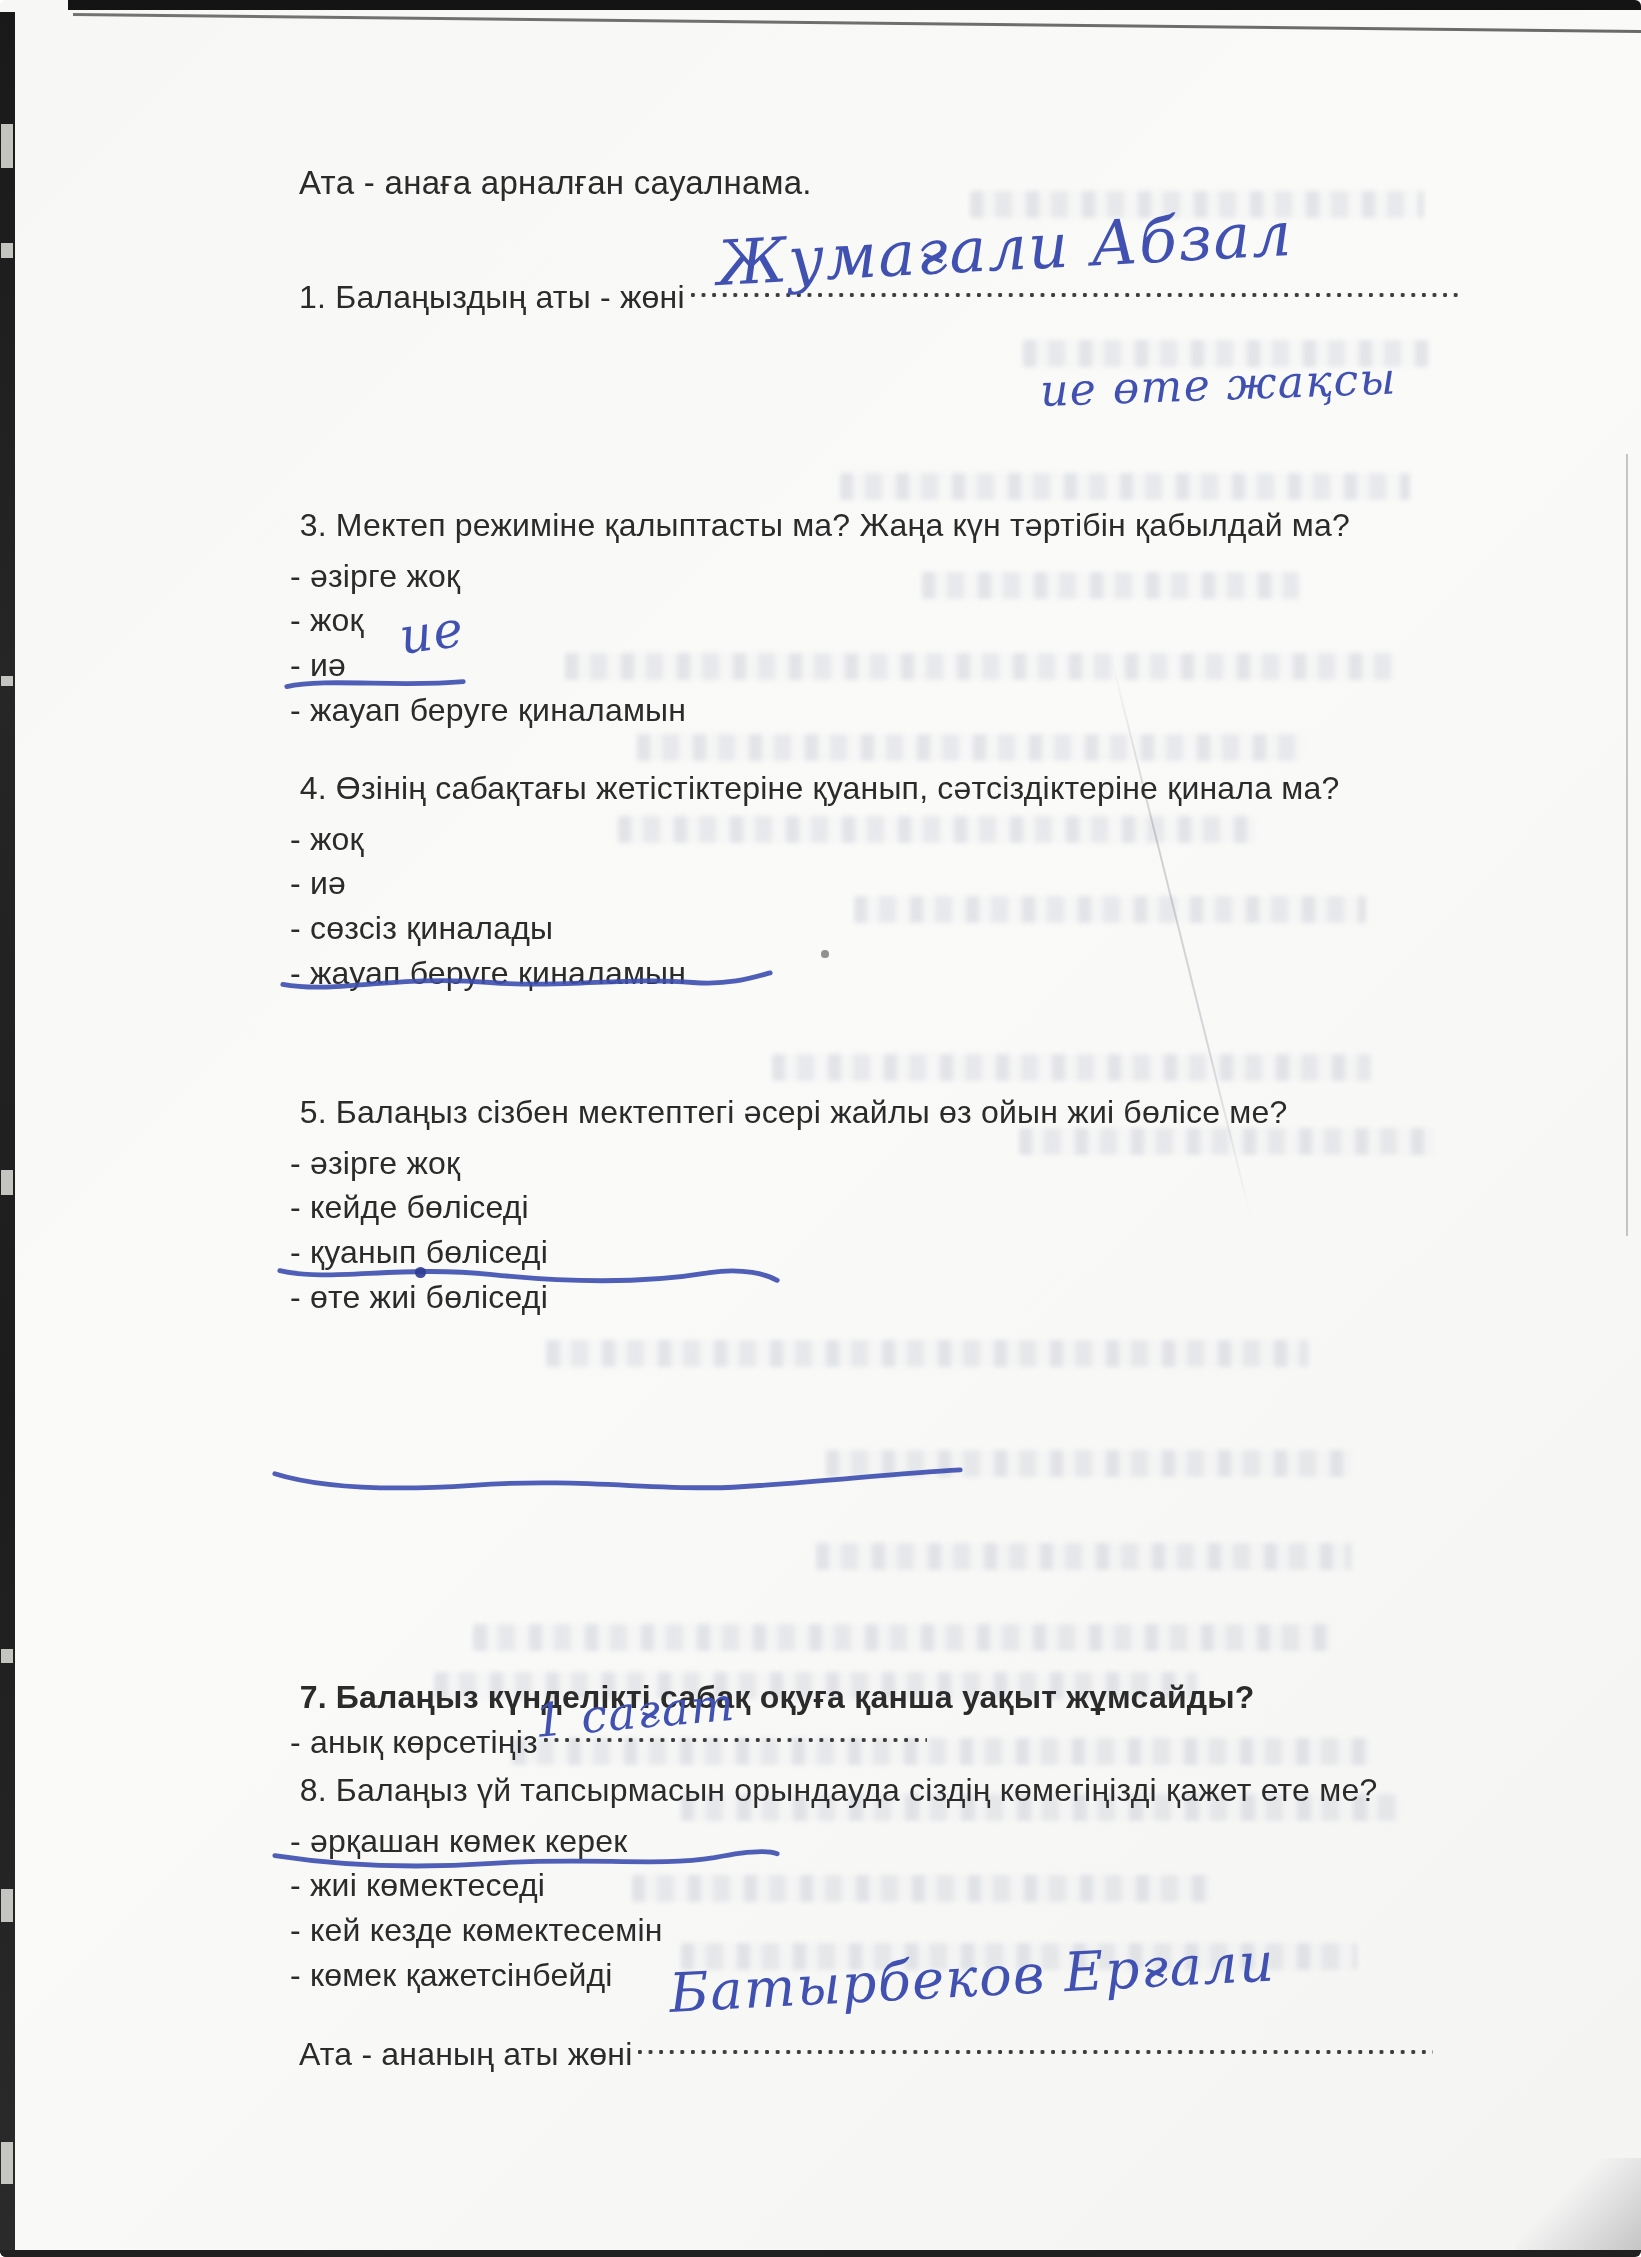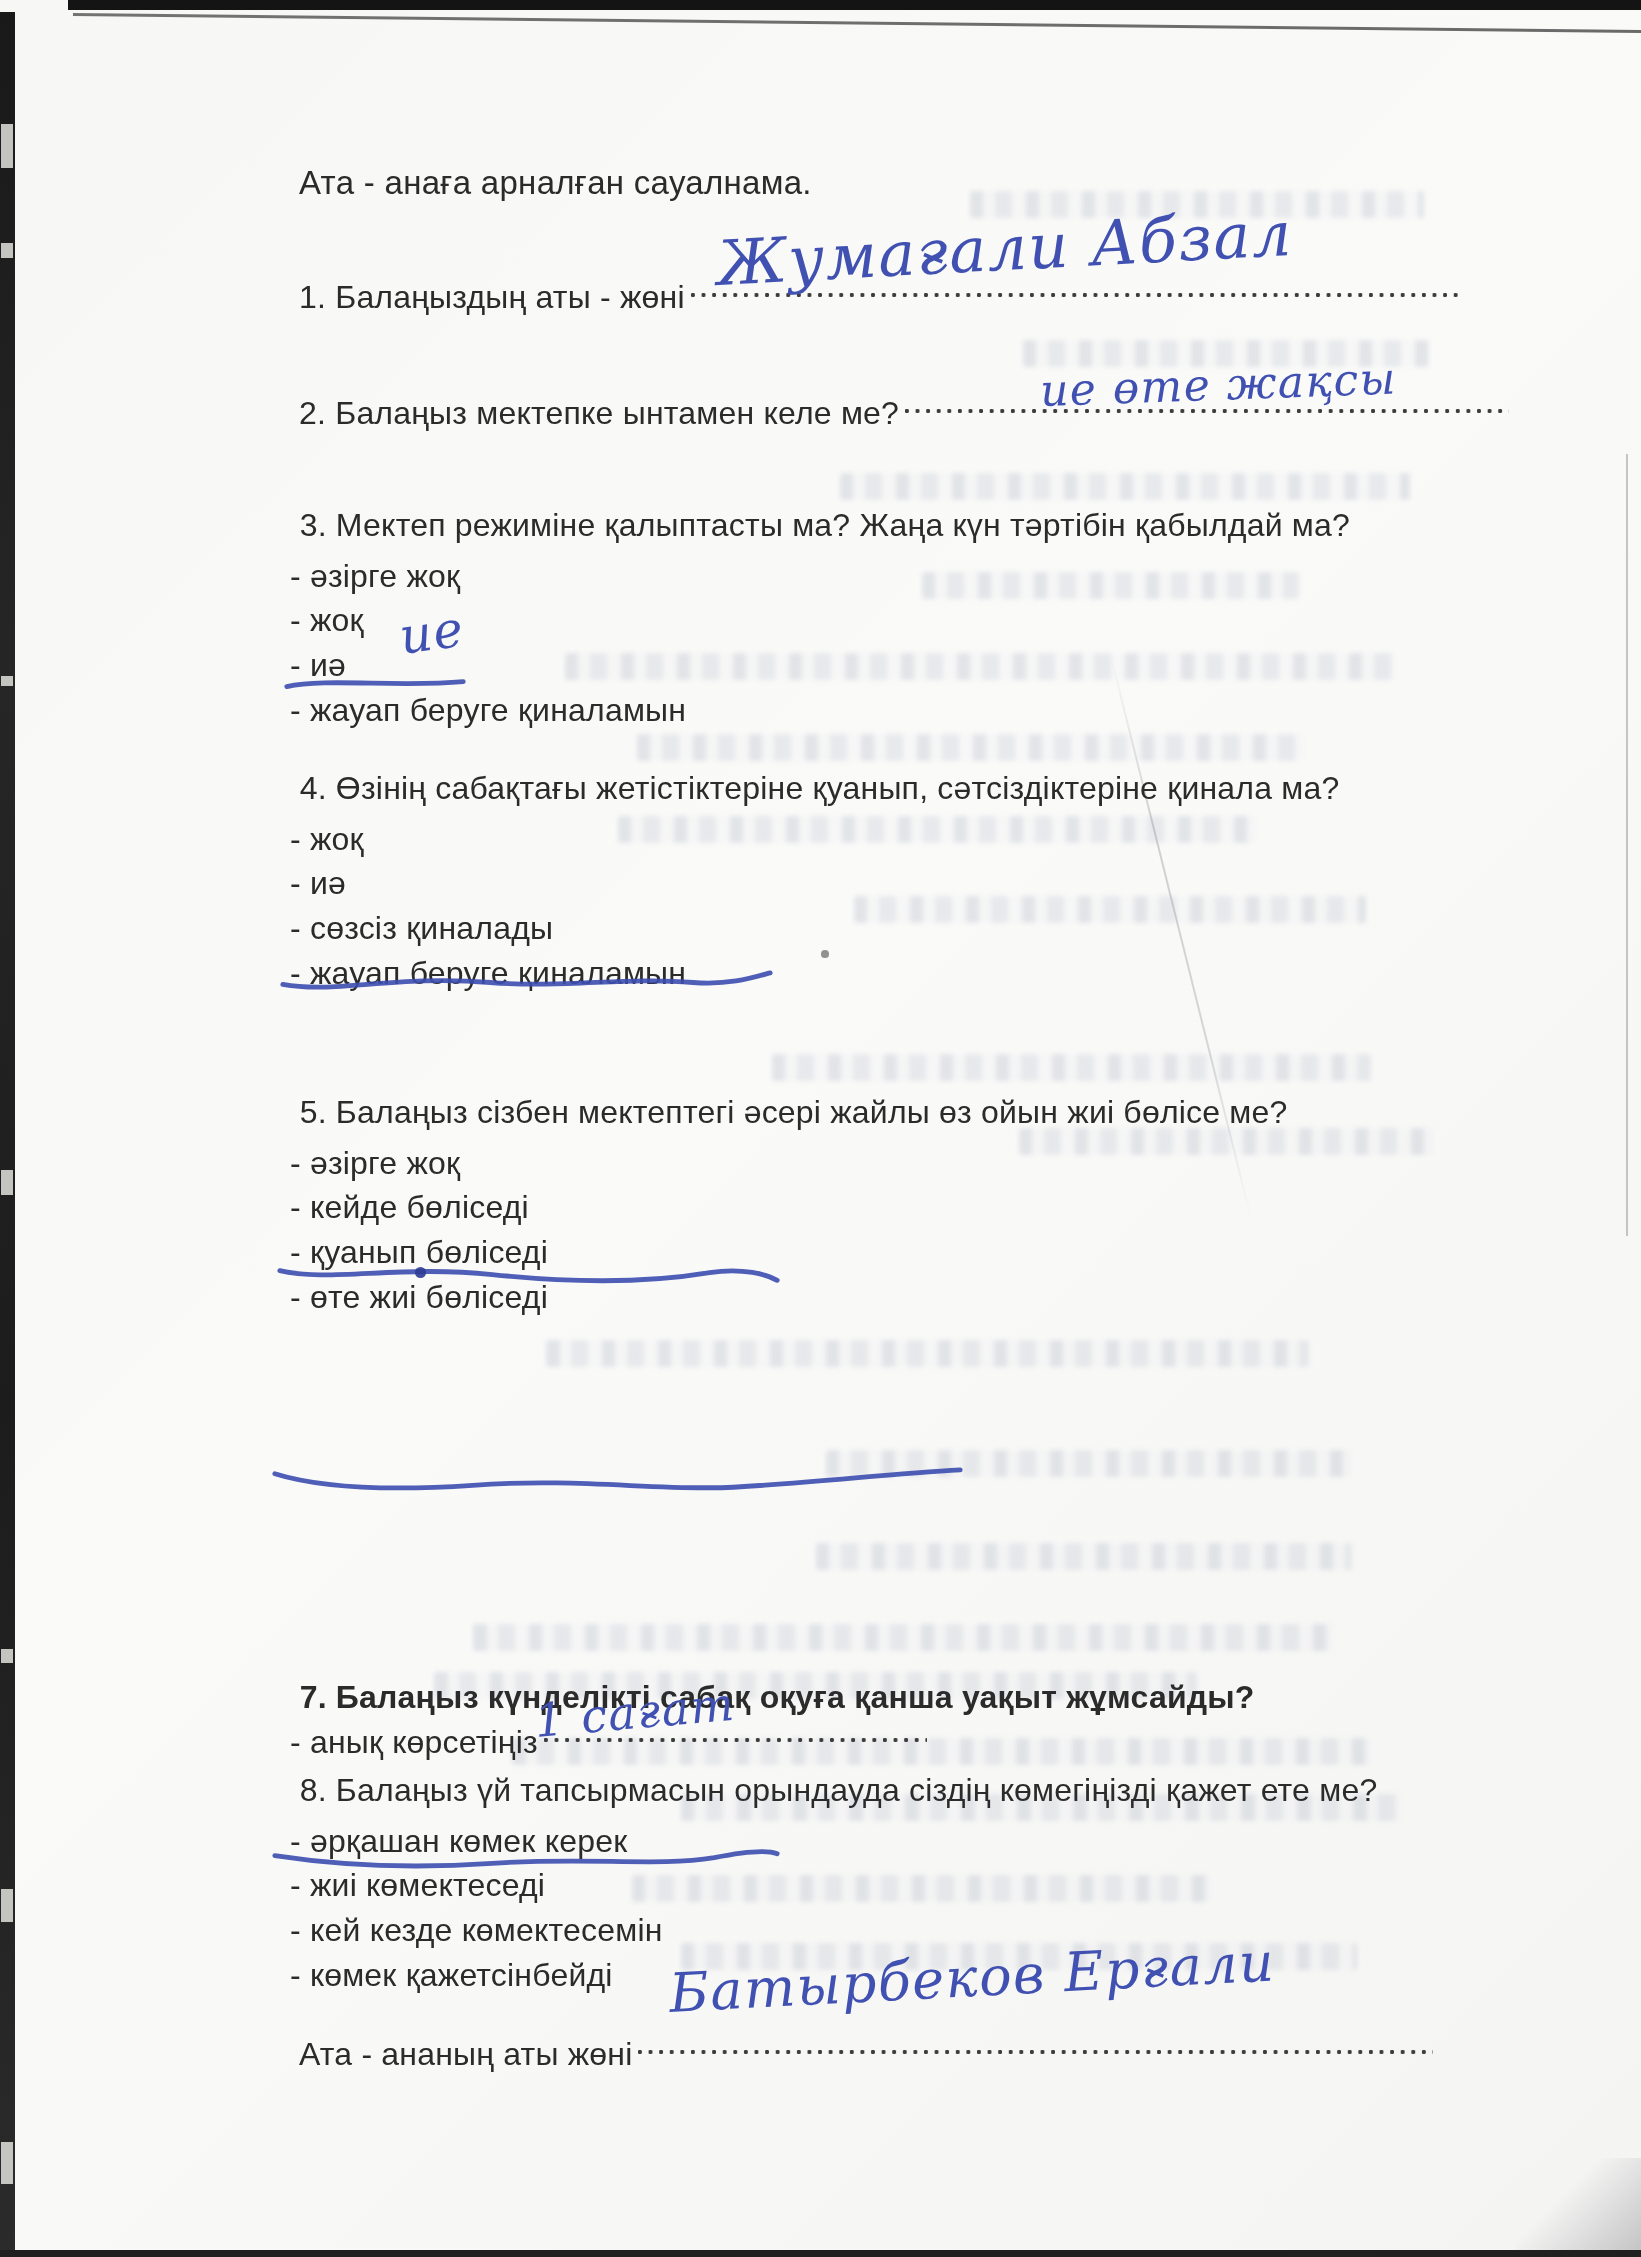--- a/index.html
+++ b/index.html
@@ -1,19 +1,19 @@
 <!DOCTYPE html>
 <html><head>
 <meta charset="utf-8">
 <style>
   html,body{margin:0;padding:0;background:#ffffff;}
   .scan{
     position:relative;width:1641px;height:2257px;overflow:hidden;
     background:linear-gradient(135deg,#f7f7f5 0%,#fafaf9 45%,#f4f4f3 100%);
-    font-family:"Liberation Sans",sans-serif;color:#2b2b2b;
+    font-family:"Liberation Sans",sans-serif;color:#2b2b2b;border-radius:6px;
   }
   
   .edge-left{position:absolute;left:0;top:11.6px;width:14.5px;height:2246px;
     background:linear-gradient(180deg,#191919,#262626 30%,#1c1c1c 62%,#2b2b2b);z-index:10;}
   .edge-top{position:absolute;left:68px;top:0;width:1574px;height:9.7px;background:#141414;z-index:10;}
   .edge-bottom{position:absolute;left:0;bottom:0;width:1641px;height:6.8px;background:#202020;z-index:10;}
   .paper-edge{position:absolute;left:73px;top:12.6px;width:1574px;height:2.9px;
     background:linear-gradient(90deg,rgba(70,70,70,.75),rgba(90,90,90,.9));
     transform:rotate(0.62deg);transform-origin:left top;z-index:9;}
   .edge-gap{position:absolute;left:1px;width:11.6px;background:#d6d6d2;opacity:.9;z-index:11;}
@@ -70,24 +70,20 @@
   <div class="corner-shade"></div>
 
   <div class="title" style="left:299px;top:164px;">Ата - анаға арналған сауалнама.</div>
 
   <div class="q row" style="left:299px;top:278px;width:1163px;">
     <span>1. Балаңыздың аты - жөні</span>
     <span class="leader"></span>
   </div>
   <div class="hand" style="left:719px;top:227px;font-size:62px;transform:rotate(-3deg);">Жумағали Абзал</div>
 
-  <div class="q row" style="left:299px;top:394px;width:1210px;">
-    <span>2. Балаңыз мектепке ынтамен келе ме?</span>
-    <span class="leader"></span>
-  </div>
   <div class="hand" style="left:1041px;top:365px;font-size:44px;transform:rotate(-2deg);">ие өте жақсы</div>
 
   <div class="q" style="left:290px;top:506px;">
     <div class="q-label">3. Мектеп режиміне қалыптасты ма? Жаңа күн тәртібін қабылдай ма?</div>
     <div class="opt">- әзірге жоқ</div>
     <div class="opt">- жоқ</div>
     <div class="opt">- иә</div>
     <div class="opt">- жауап беруге қиналамын</div>
   </div>
   <div class="hand" style="left:404px;top:608px;font-size:50px;transform:rotate(-8deg);">ие</div>

